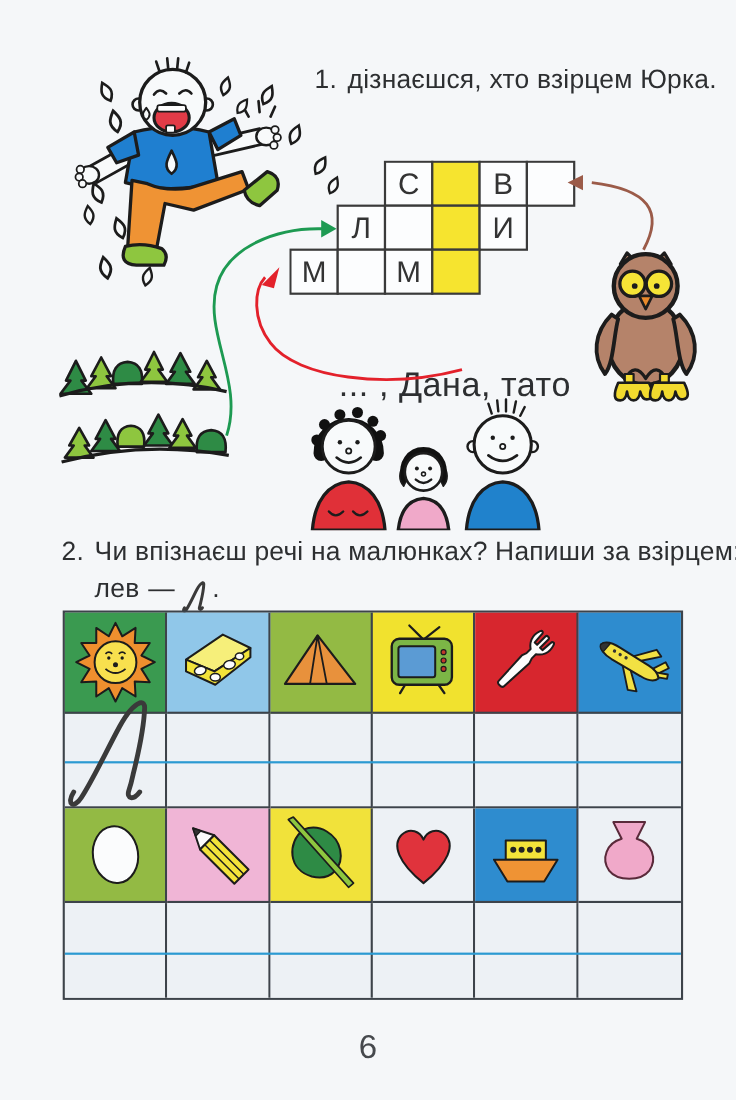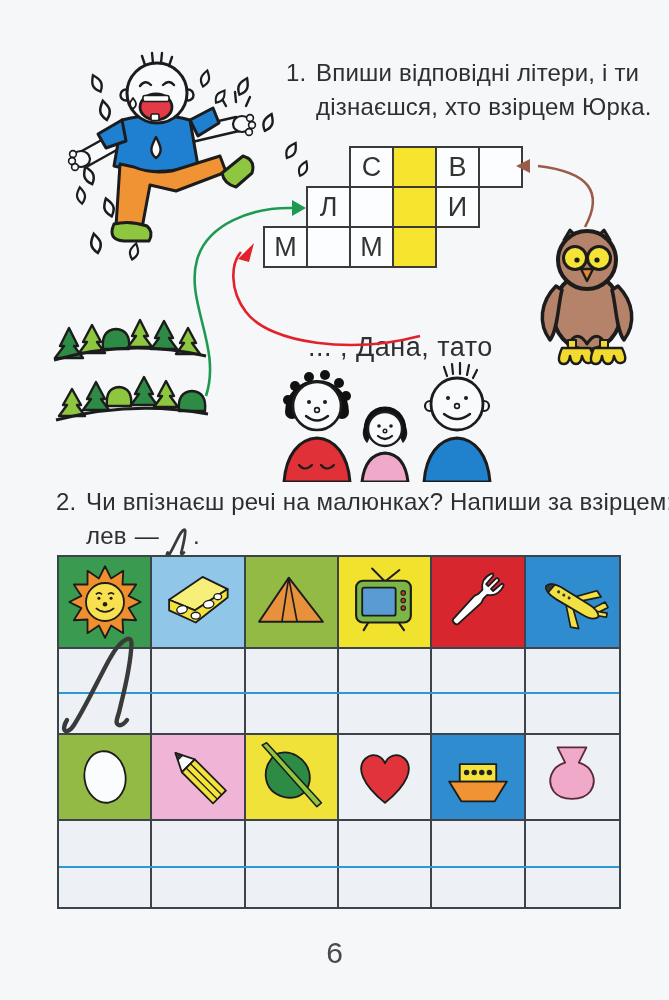--- a/index.html
+++ b/index.html
@@ -9,21 +9,21 @@
 
   .abs { position:absolute; }
 
   
   .task { display:flex; color:#2d2f31; font-size:24px; line-height:34px; letter-spacing:0.2px; }
   .task .num { width:30px; flex:0 0 auto; }
   .task .lines { white-space:nowrap; }
   .example-line { display:flex; align-items:flex-end; }
   .example-line svg { margin:0 3px -4px 6px; }
 
-  .caption { position:absolute; left:308px; top:332px; font-size:27px; color:#2d2f31; letter-spacing:0.5px; }
+  .caption { position:absolute; left:308px; top:332px; font-size:31px; color:#2d2f31; letter-spacing:0.5px; }
 
   
   .pictable { position:absolute; left:57px; top:555px; width:564px; border:2px solid #3d434a;
               display:grid; grid-template-columns:repeat(6,1fr); grid-template-rows:92px 86px 86px 86px; }
   .cell { border-right:2px solid #3d434a; border-bottom:2px solid #3d434a; display:flex; align-items:center; justify-content:center; overflow:hidden; }
   .cell:nth-child(6n) { border-right:none; }
   .cell:nth-child(n+19) { border-bottom:none; }
   .cell.write { background:#edf1f5; }
   .guide { position:absolute; left:0; right:0; height:2px; z-index:2; }
   .bigL { position:absolute; left:-2px; top:79px; z-index:3; overflow:visible; }
@@ -42,21 +42,20 @@
   <svg width="0" height="0" aria-hidden="true">
     <defs>
       <path id="tearDrop" d="M0,-8 C3.5,-3 6,1 0,7 C-6,1 -3.5,-3 0,-8 Z"></path>
       <path id="cursiveL" d="M10,84 C3,95 10,100 17,89 C28,72 40,46 52,24 C58,13 65,5 70,3 C73,2 74.5,4 74.5,7.5 C74,22 69,48 64,68 C62.5,75 61,80 60,83 C58,90 64,92 70,84" fill="none" stroke-linecap="round" stroke-linejoin="round"></path>
     </defs>
   </svg>
 
   <div class="task abs" style="left:286px; top:56px;">
     <div class="num">1.</div>
     <div class="lines">
-      <div>Впиши відповідні літери, і ти</div>
       <div>дізнаєшся, хто взірцем Юрка.</div>
     </div>
   </div>
 
   <svg class="abs" style="left:50px; top:44px;" width="212" height="216" viewBox="0 0 212 216">
     <g stroke="#1c1c1c" stroke-linejoin="round" stroke-linecap="round">
 
       <path d="M66,88 L30,108 L38,122 L72,103 Z" fill="#f8fafb" stroke-width="2.5"></path>
       <path d="M138,84 L186,73 L189,87 L142,98 Z" fill="#f8fafb" stroke-width="2.5"></path>
 

